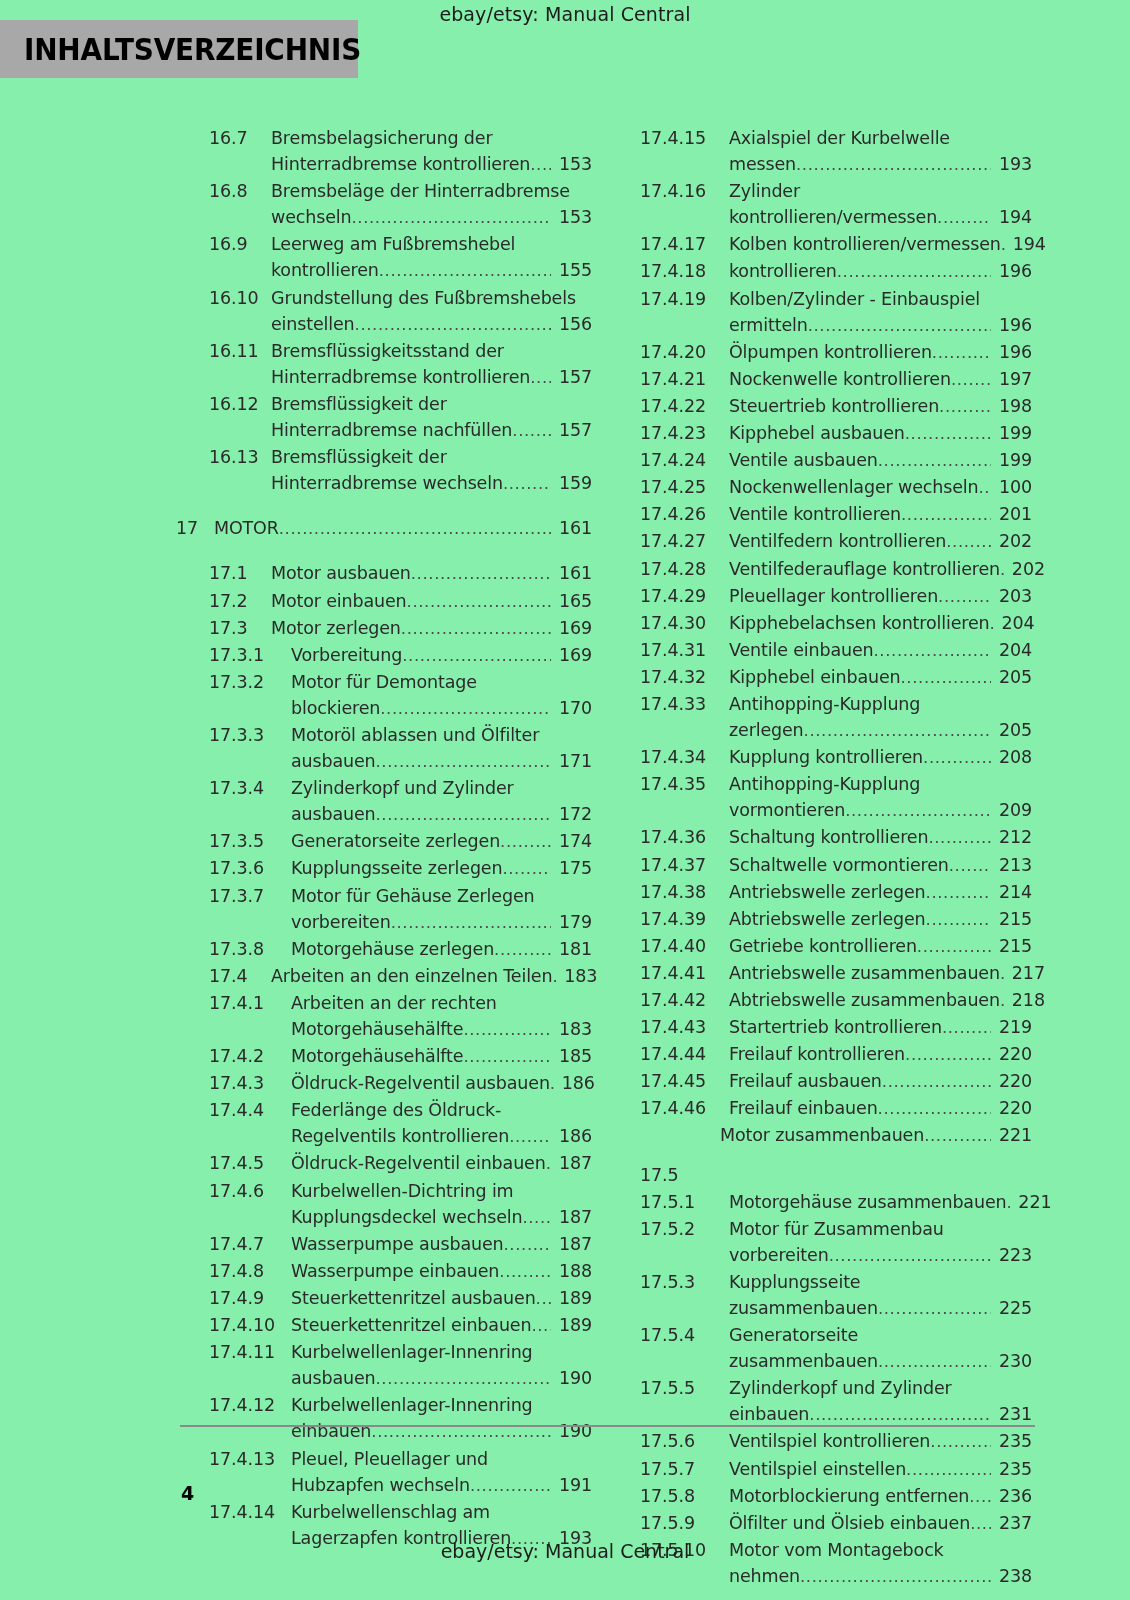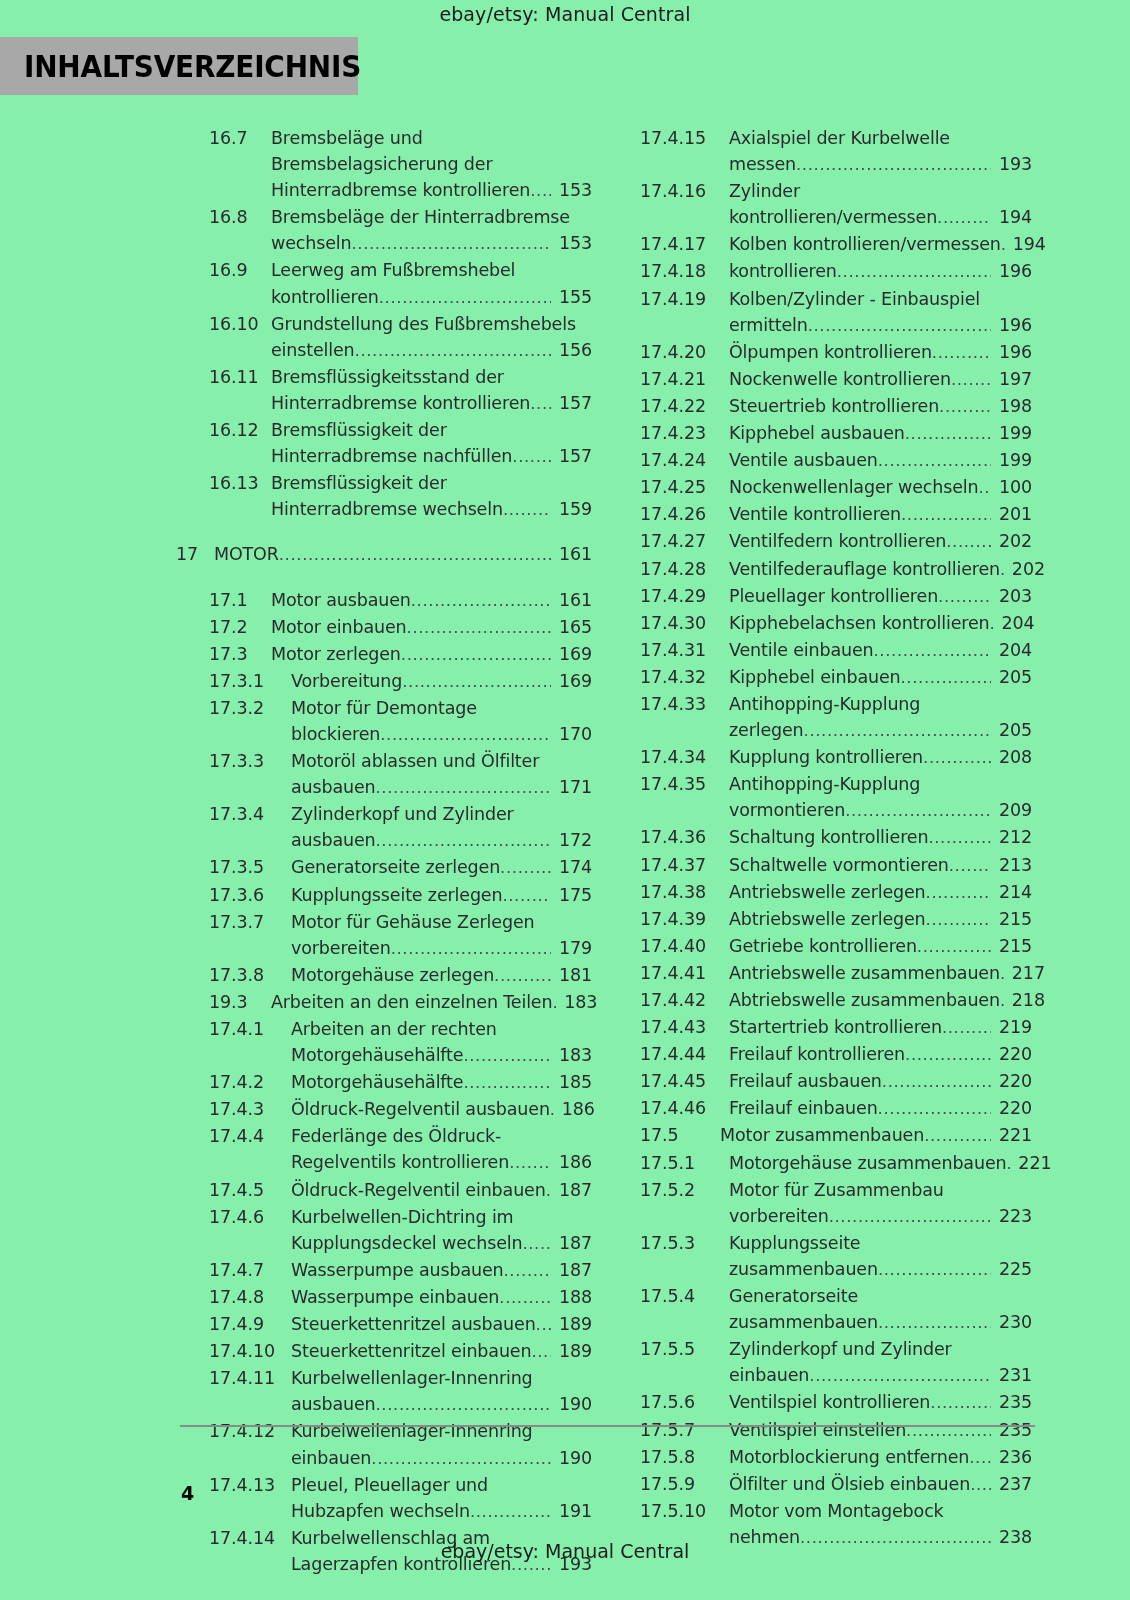--- a/index.html
+++ b/index.html
@@ -30,21 +30,20 @@
   }
 
   
   .header-banner {
     position: absolute;
     left: 0;
     top: 20px;
     width: 358px;
     height: 58px;
     background: #a8a8a8;
-    margin-top: 17px;
   }
   .header-banner-title {
     position: absolute;
     left: 24px;
     top: 50%;
     transform: translateY(-50%);
     font-family: "DejaVu Sans", sans-serif;
     font-weight: bold;
     font-size: 30px;
     letter-spacing: -0.2px;
@@ -124,21 +123,21 @@
 
   
   .col-left  .lvl-1 .num { width: 38px; margin-left: -4px; }
   .col-left  .lvl-1 .pageno { width: 36px; }
   .col-left  .lvl-2 .num { width: 62px; margin-left: 29px; }
   .col-left  .lvl-2 .pageno { width: 36px; }
   .col-left  .lvl-3 .num { width: 82px; margin-left: 29px; }
   .col-left  .lvl-3 .pageno { width: 36px; }
 
   
-  .col-right .lvl-2 .num { width: 80px; margin-left: 0px; }
+  .col-right .lvl-2 .num { width: 80px; margin-left: 0px; margin-top: 40px; }
   .col-right .lvl-2 .pageno { width: 36px; }
   .col-right .lvl-3 .num { width: 89px; margin-left: 0px; }
   .col-right .lvl-3 .pageno { width: 36px; }
 
   
   .footer-rule {
     position: absolute;
     left: 180px;
     top: 1425px;
     width: 855px;
@@ -172,21 +171,20 @@
 
   <div class="header-banner">
     <div class="header-banner-title">INHALTSVERZEICHNIS</div>
   </div>
 
   <div class="toc-wrap">
     <div class="col col-left">
         <div class="entry lvl-2">
           <span class="num">16.7</span>
           <span class="body">
-            <span class="contline">Bremsbeläge und</span>
             <span class="contline">Bremsbelagsicherung der</span>
             <span class="txtline">
               <span class="label">Hinterradbremse kontrollieren</span>
               <span class="leader">....................................................................................................</span>
               <span class="pageno">153</span>
             </span>
           </span>
         </div>
         <div class="entry lvl-2">
           <span class="num">16.8</span>
@@ -372,21 +370,21 @@
           <span class="num">17.3.8</span>
           <span class="body">
             <span class="txtline">
               <span class="label">Motorgehäuse zerlegen</span>
               <span class="leader">....................................................................................................</span>
               <span class="pageno">181</span>
             </span>
           </span>
         </div>
         <div class="entry lvl-2">
-          <span class="num">19.3</span>
+          <span class="num">17.4</span>
           <span class="body">
             <span class="txtline">
               <span class="label">Arbeiten an den einzelnen Teilen</span>
               <span class="leader">....................................................................................................</span>
               <span class="pageno">183</span>
             </span>
           </span>
         </div>
         <div class="entry lvl-3">
           <span class="num">17.4.1</span>

